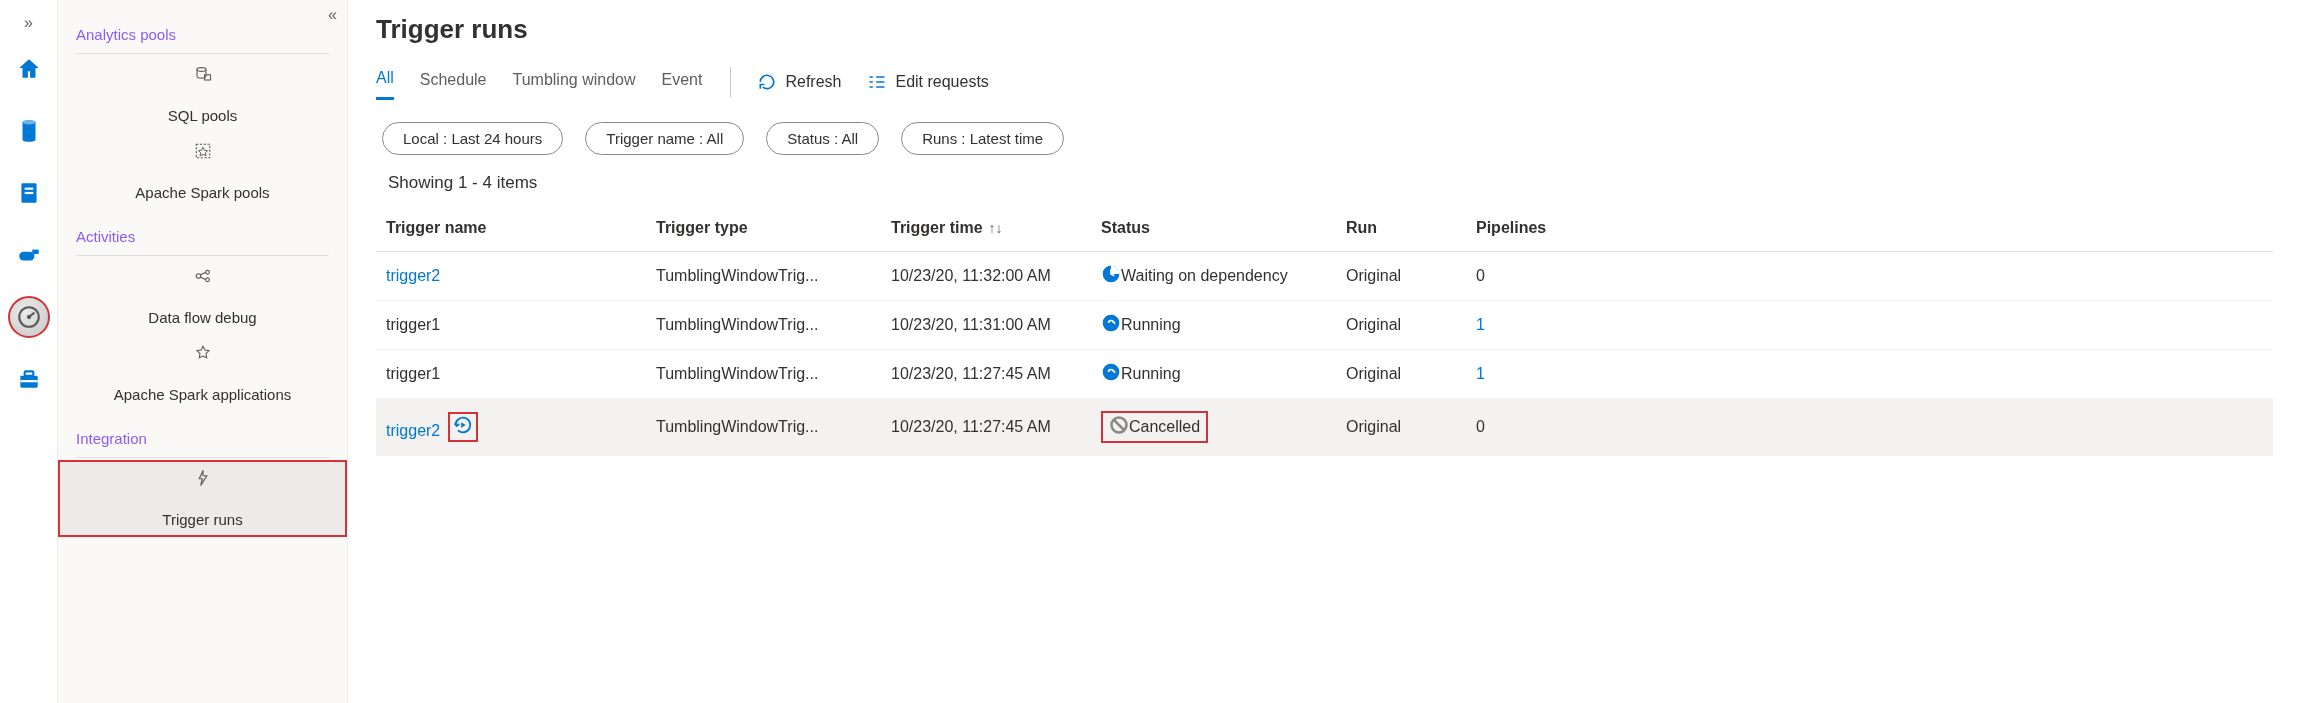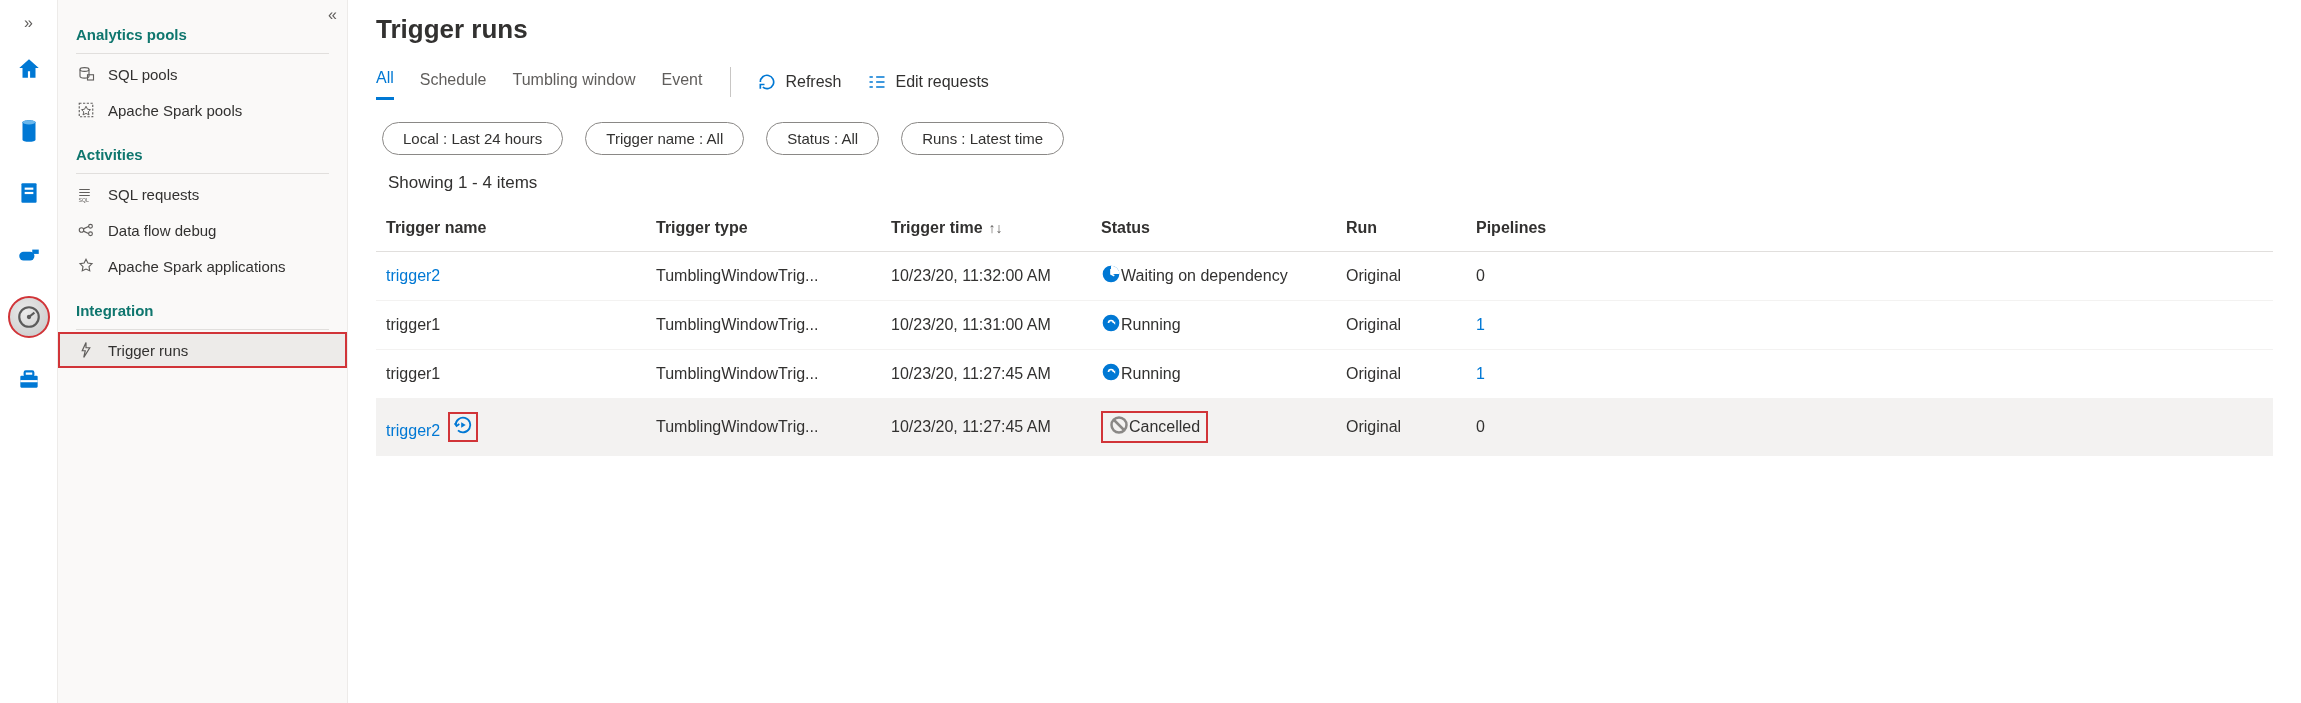--- a/index.html
+++ b/index.html
@@ -57,37 +57,38 @@
   .panel .collapse {
     position: absolute;
     right: 10px;
     top: 6px;
     color: #605e5c;
     font-size: 16px;
     cursor: pointer;
   }
   .panel-group-header {
     font-size: 15px;
-    font-weight: 700;
-    color: #0f766e;
+    font-weight: 400;
+    color: #8b5cf6;
     padding: 18px 18px 6px 18px;
   }
   .panel-group-hr {
     border: none;
     border-top: 1px solid #e1dfdd;
     margin: 4px 18px 2px 18px;
   }
   .panel-item {
     display: flex;
     align-items: center;
     padding: 9px 18px;
-    gap: 12px;
+    gap: 24px;
     font-size: 15px;
     color: #323130;
     cursor: pointer;
+    flex-direction: column;
   }
   .panel-item.selected {
     background: #edebe9;
     border: 2px solid #d13438;
     padding: 7px 16px;
   }
   .panel-item .ic { width: 20px; display: inline-flex; justify-content: center; color:#605e5c; }
   
   .main {
     flex: 1;
@@ -248,29 +249,20 @@
       <svg width="18" height="18" viewBox="0 0 24 24">
           <rect x="3" y="3" width="18" height="18" fill="none" stroke="#605e5c" stroke-width="1.5" stroke-dasharray="3 2"></rect>
           <path d="M12 7l2 4 4 .5-3 3 1 4-4-2-4 2 1-4-3-3 4-.5z" fill="none" stroke="#605e5c" stroke-width="1.3"></path>
         </svg>
     </span>
     <span>Apache Spark pools</span>
   </div>
 
   <div class="panel-group-header">Activities</div>
   <hr class="panel-group-hr">
-  <div class="panel-item">
-    <span class="ic">
-      <svg width="18" height="18" viewBox="0 0 24 24">
-          <path d="M3 6h14M3 10h14M3 14h14" stroke="#605e5c" stroke-width="1.6"></path>
-          <text x="2" y="22" font-size="7" fill="#605e5c">SQL</text>
-        </svg>
-    </span>
-    <span>SQL requests</span>
-  </div>
   <div class="panel-item">
     <span class="ic">
       <svg width="18" height="18" viewBox="0 0 24 24">
           <circle cx="6" cy="12" r="3" fill="none" stroke="#605e5c" stroke-width="1.5"></circle>
           <circle cx="18" cy="7" r="2.5" fill="none" stroke="#605e5c" stroke-width="1.5"></circle>
           <circle cx="18" cy="17" r="2.5" fill="none" stroke="#605e5c" stroke-width="1.5"></circle>
           <path d="M8.5 10.5L16 7M8.5 13.5L16 17" stroke="#605e5c" stroke-width="1.5"></path>
         </svg>
     </span>
     <span>Data flow debug</span>

